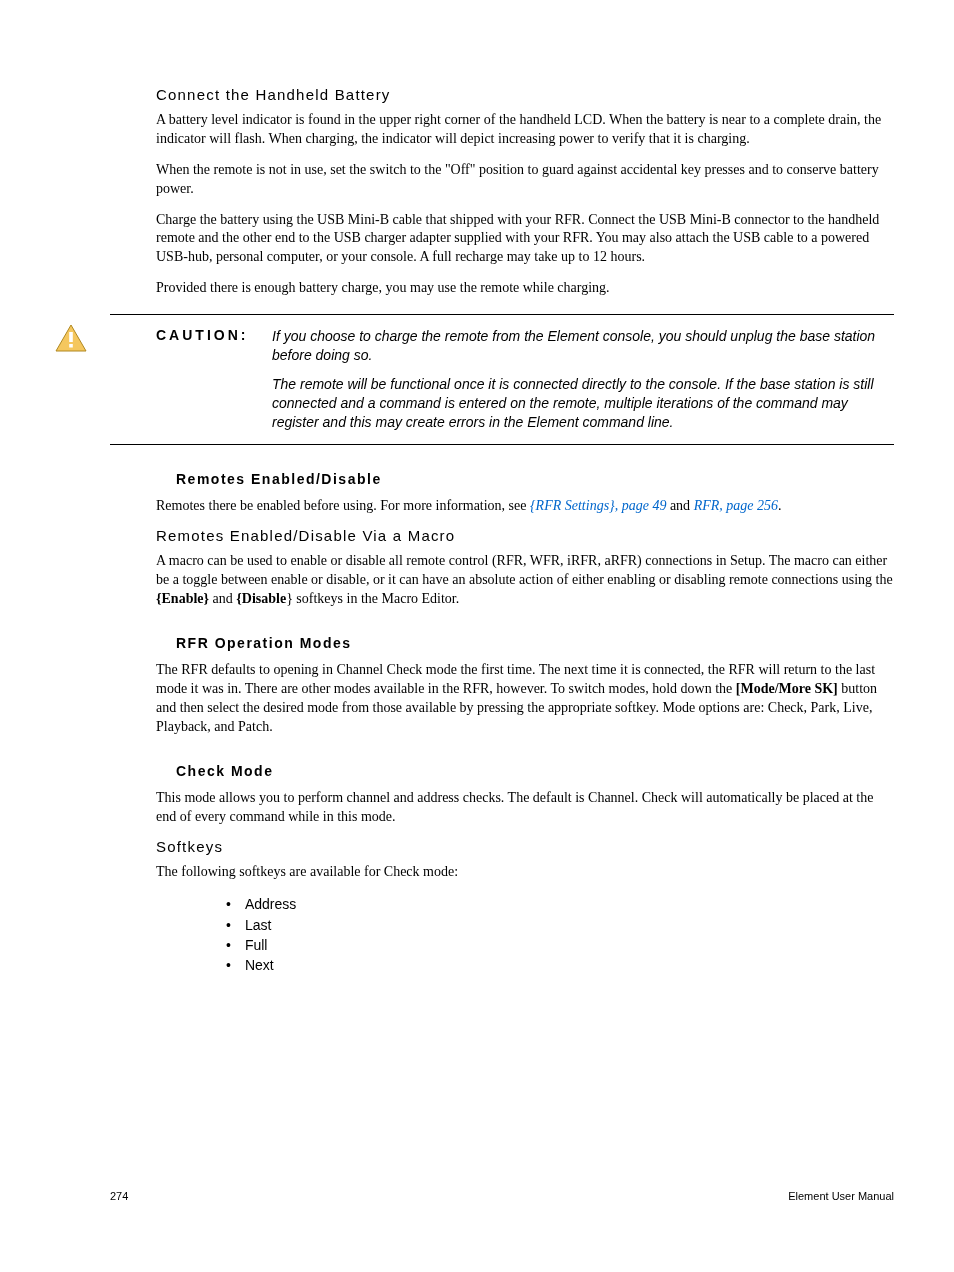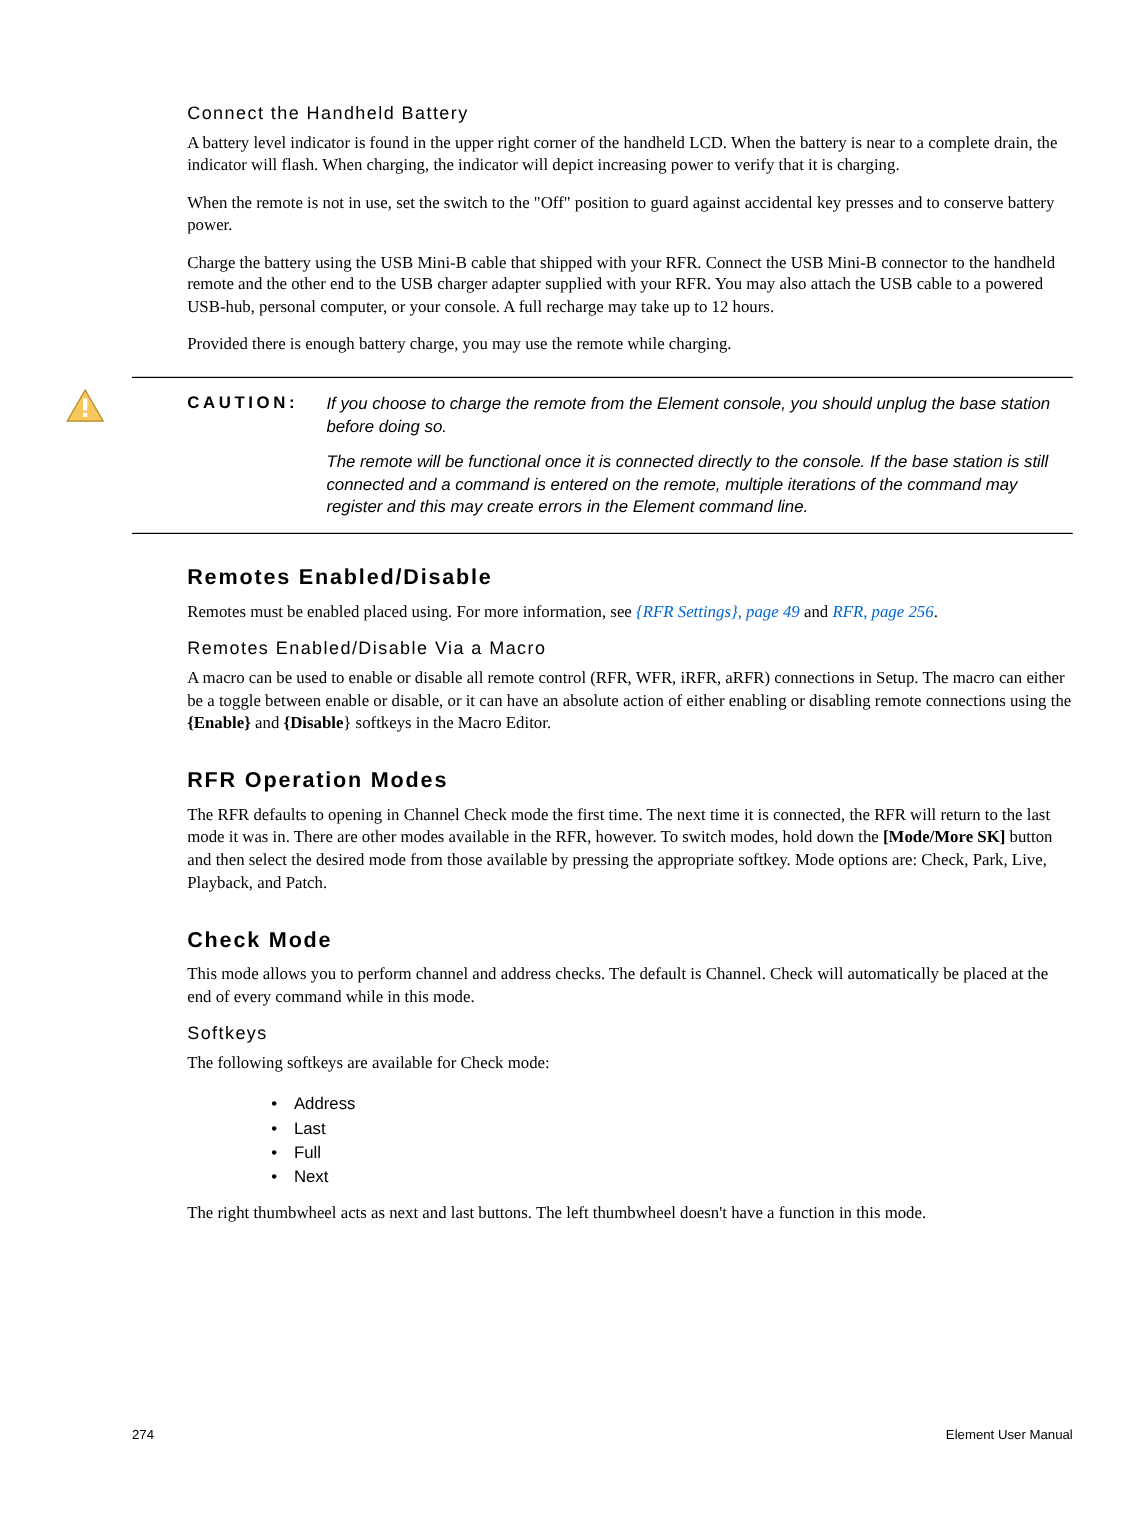--- a/index.html
+++ b/index.html
@@ -20,25 +20,26 @@
     margin-left: 46px;
   }
   h3.sub-heading {
     font-size: 15px;
     font-weight: 400;
     letter-spacing: 1.2px;
     margin-bottom: 8px;
     margin-top: 6px;
   }
   h2.section-heading {
-    font-size: 18px;
+    font-size: 14px;
     font-weight: bold;
     letter-spacing: 1.5px;
     margin-top: 26px;
     margin-bottom: 10px;
+    margin-left: 20px;
   }
   p.body-text {
     font-size: 14px;
     line-height: 1.35;
     margin-bottom: 12px;
     font-family: Liberation Serif, serif;
   }
   p.body-text .bold { font-weight: bold; }
   a.link {
     color: #0066cc;
@@ -125,21 +126,21 @@
         <div class="caution-label">CAUTION:</div>
         <div class="caution-text-col">
           <p class="caution-text">If you choose to charge the remote from the Element console, you should unplug the base station before doing so.</p>
           <p class="caution-text">The remote will be functional once it is connected directly to the console. If the base station is still connected and a command is entered on the remote, multiple iterations of the command may register and this may create errors in the Element command line.</p>
         </div>
       </div>
     </div>
 
     <h2 class="section-heading">Remotes Enabled/Disable</h2>
     <p class="body-text">
-      <span>Remotes must be enabled placed using. For more information, see </span><a class="link" href="#">{RFR Settings}, page 49</a><span> and </span><a class="link" href="#">RFR, page 256</a><span>.</span>
+      <span>Remotes there be enabled before using. For more information, see </span><a class="link" href="#">{RFR Settings}, page 49</a><span> and </span><a class="link" href="#">RFR, page 256</a><span>.</span>
     </p>
 
     <h3 class="sub-heading">Remotes Enabled/Disable Via a Macro</h3>
     <p class="body-text">
       <span>A macro can be used to enable or disable all remote control (RFR, WFR, iRFR, aRFR) connections in Setup. The macro can either be a toggle between enable or disable, or it can have an absolute action of either enabling or disabling remote connections using the </span><span class="bold">{Enable}</span><span> and </span><span class="bold">{Disable</span><span>} softkeys in the Macro Editor.</span>
     </p>
 
     <h2 class="section-heading">RFR Operation Modes</h2>
     <p class="body-text">
       <span>The RFR defaults to opening in Channel Check mode the first time. The next time it is connected, the RFR will return to the last mode it was in. There are other modes available in the RFR, however. To switch modes, hold down the </span><span class="bold">[Mode/More SK]</span><span> button and then select the desired mode from those available by pressing the appropriate softkey. Mode options are: Check, Park, Live, Playback, and Patch.</span>
@@ -149,21 +150,20 @@
     <p class="body-text">This mode allows you to perform channel and address checks. The default is Channel. Check will automatically be placed at the end of every command while in this mode.</p>
 
     <h3 class="sub-heading">Softkeys</h3>
     <p class="body-text">The following softkeys are available for Check mode:</p>
     <ul class="softkey-list">
       <li>Address</li>
       <li>Last</li>
       <li>Full</li>
       <li>Next</li>
     </ul>
-    <p class="body-text">The right thumbwheel acts as next and last buttons. The left thumbwheel doesn't have a function in this mode.</p>
 
   </div>
 </div>
 
 <div class="footer">
   <span>274</span>
   <span>Element User Manual</span>
 </div>
 
 </body></html>

